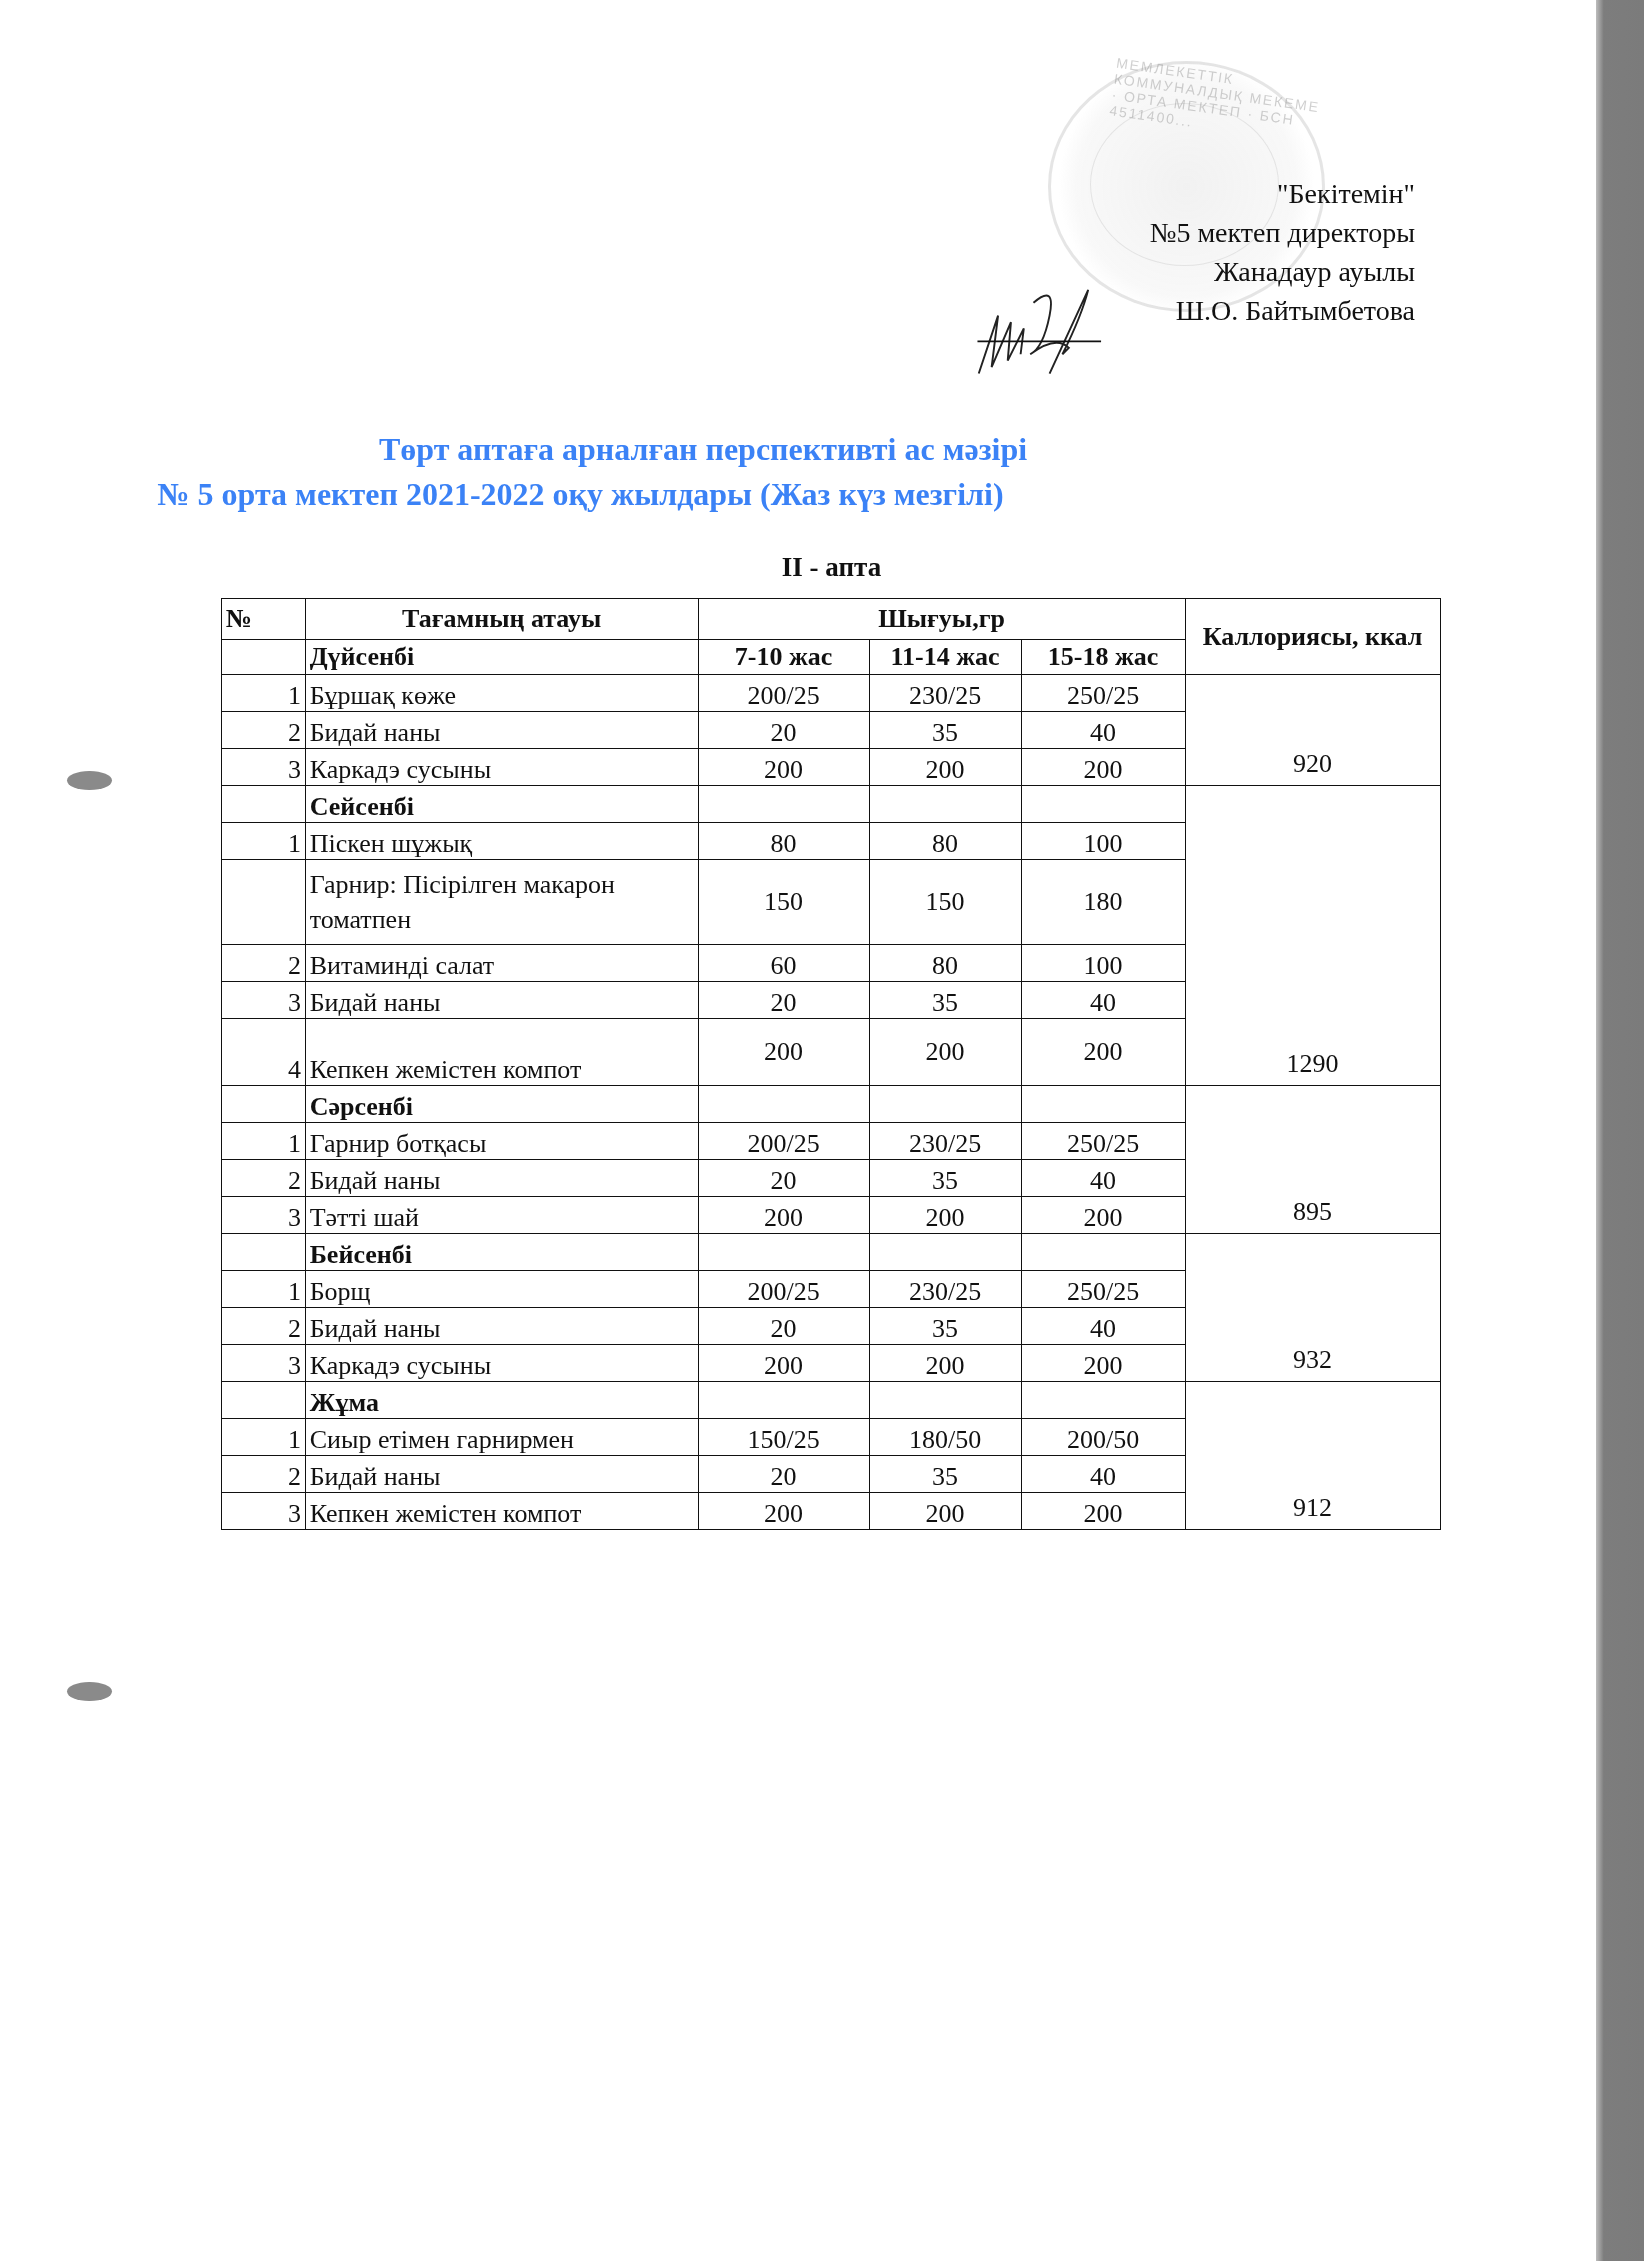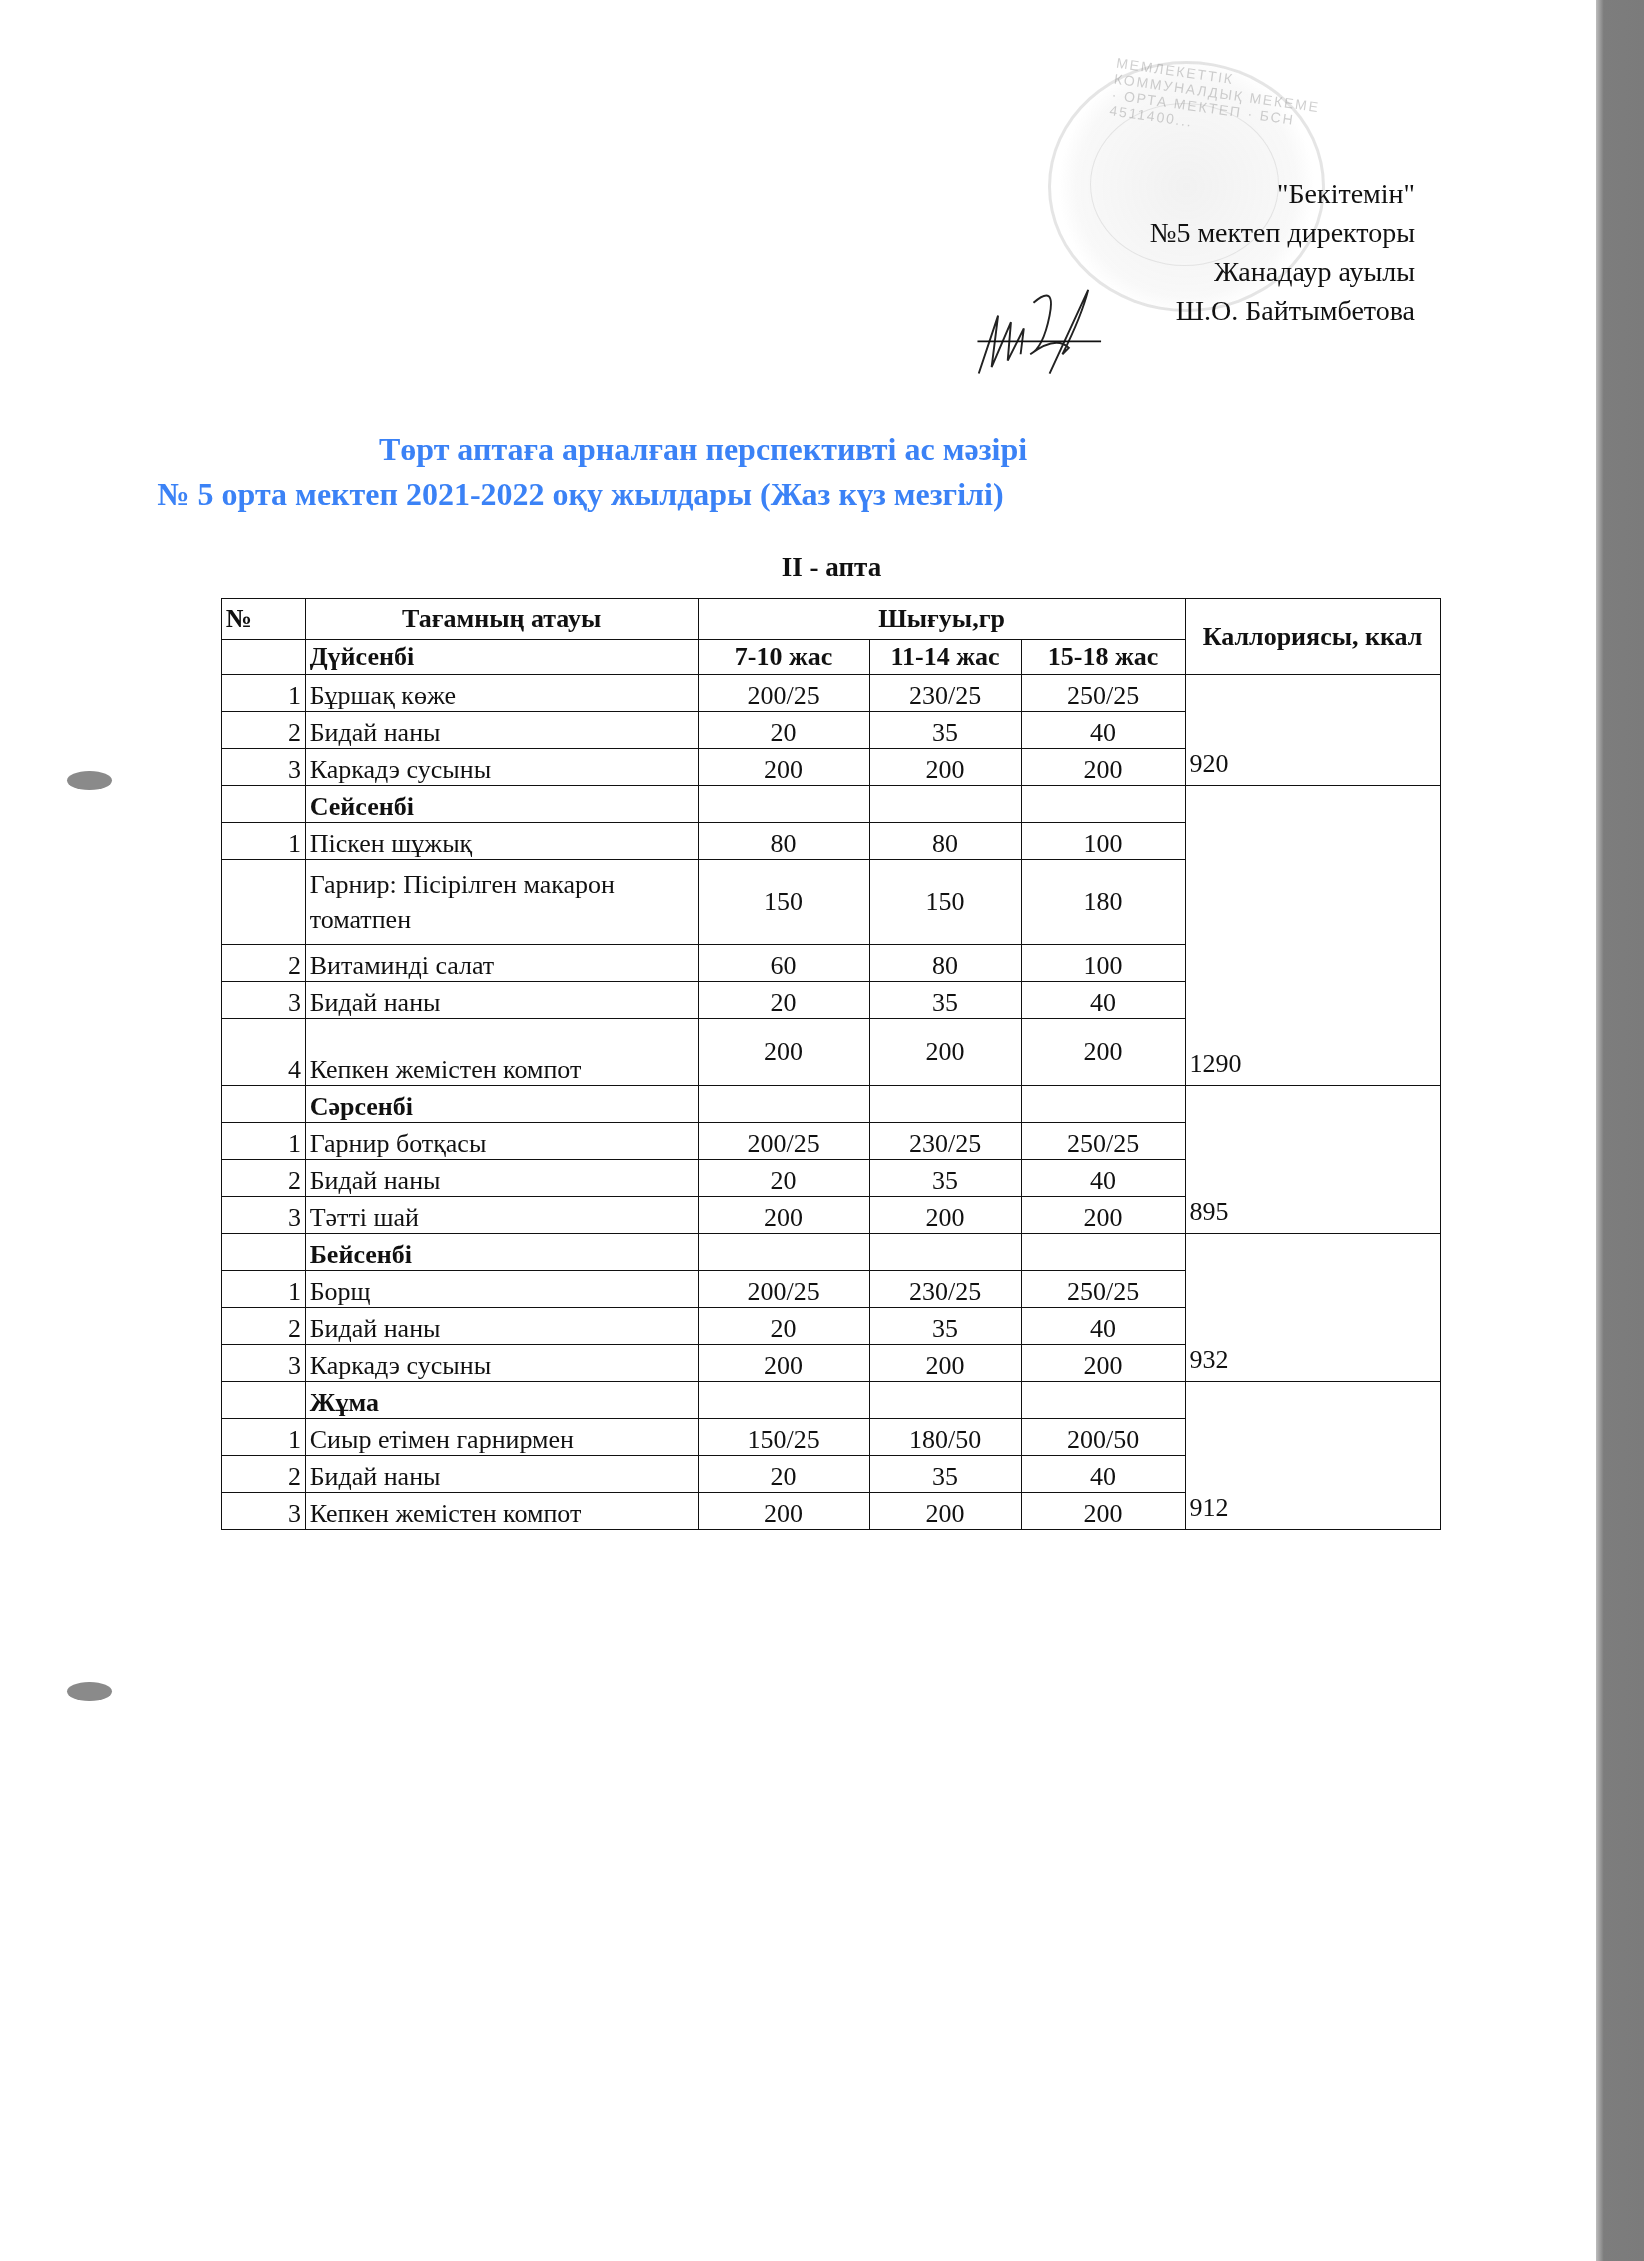--- a/index.html
+++ b/index.html
@@ -62,21 +62,21 @@
     border-collapse: collapse; table-layout: fixed;
     font-size: 26px;
   }
   table.menu td, table.menu th {
     border: 1.9px solid #111; padding: 0 3.9px; overflow: hidden; white-space: nowrap;
   }
   table.menu th { font-weight: bold; }
   .c-num { width: 75px; text-align: right; }
   .c-name { width: 384px; text-align: left; }
   .c-v { text-align: center; }
-  .c-cal { text-align: left; vertical-align: bottom; padding-bottom: 6.4px !important; }
+  .c-cal { text-align: center; vertical-align: bottom; padding-bottom: 6.4px !important; }
   tr.h1 th { height: 40px; }
   tr.h2 th { height: 34px; }
   tr.r td { height: 36px; vertical-align: bottom; }
   tr.day td.c-name { font-weight: bold; }
   tr.tall td { height: 84px; }
   tr.tall td.c-name { white-space: normal; line-height: 35px; vertical-align: middle; }
   tr.tall td.c-v { vertical-align: middle; text-align: center; }
   tr.mid td { height: 66px; }
   tr.mid td.c-v { vertical-align: middle; }
   th.cal-head { line-height: 36px; vertical-align: middle; }

